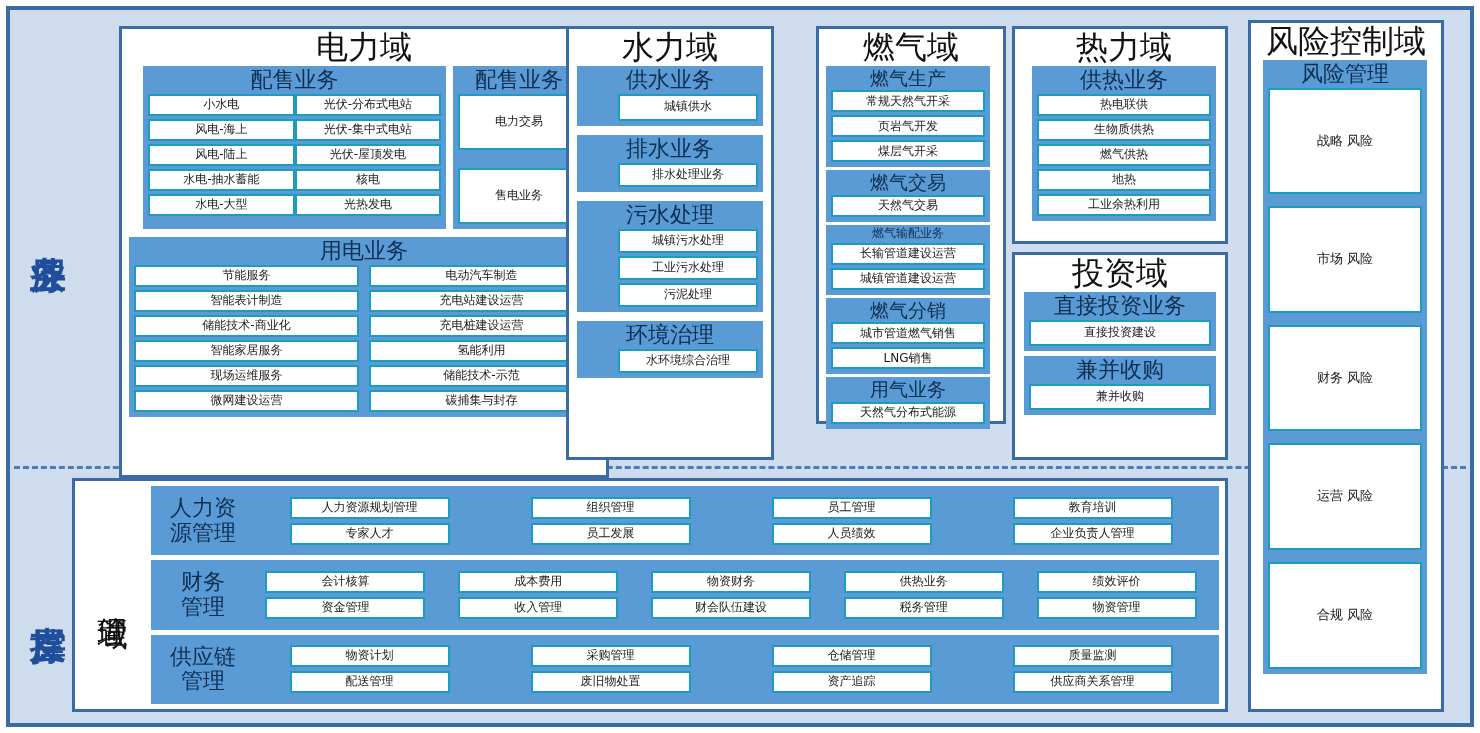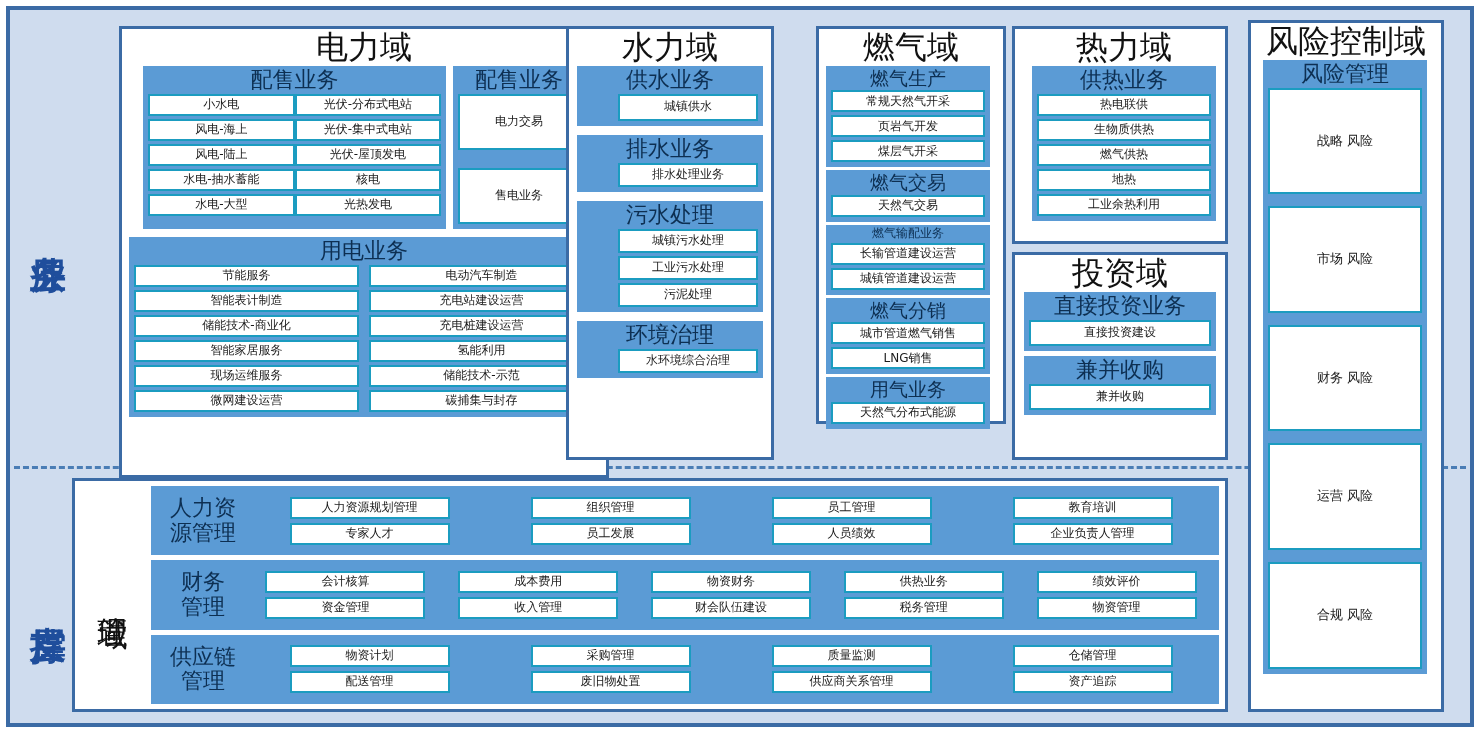--- a/index.html
+++ b/index.html
@@ -340,25 +340,25 @@
           <div class="mgmt-cols">
             <div class="mgmt-col">
               <div class="item">物资计划</div>
               <div class="item">配送管理</div>
             </div>
             <div class="mgmt-col">
               <div class="item">采购管理</div>
               <div class="item">废旧物处置</div>
             </div>
             <div class="mgmt-col">
+              <div class="item">仓储管理</div>
+              <div class="item">资产追踪</div>
+            </div>
+            <div class="mgmt-col">
               <div class="item">质量监测</div>
               <div class="item">供应商关系管理</div>
             </div>
-            <div class="mgmt-col">
-              <div class="item">仓储管理</div>
-              <div class="item">资产追踪</div>
-            </div>
           </div>
         </div>
       </div>
     </div>
   </div>
 </div>
 
 </body></html>

